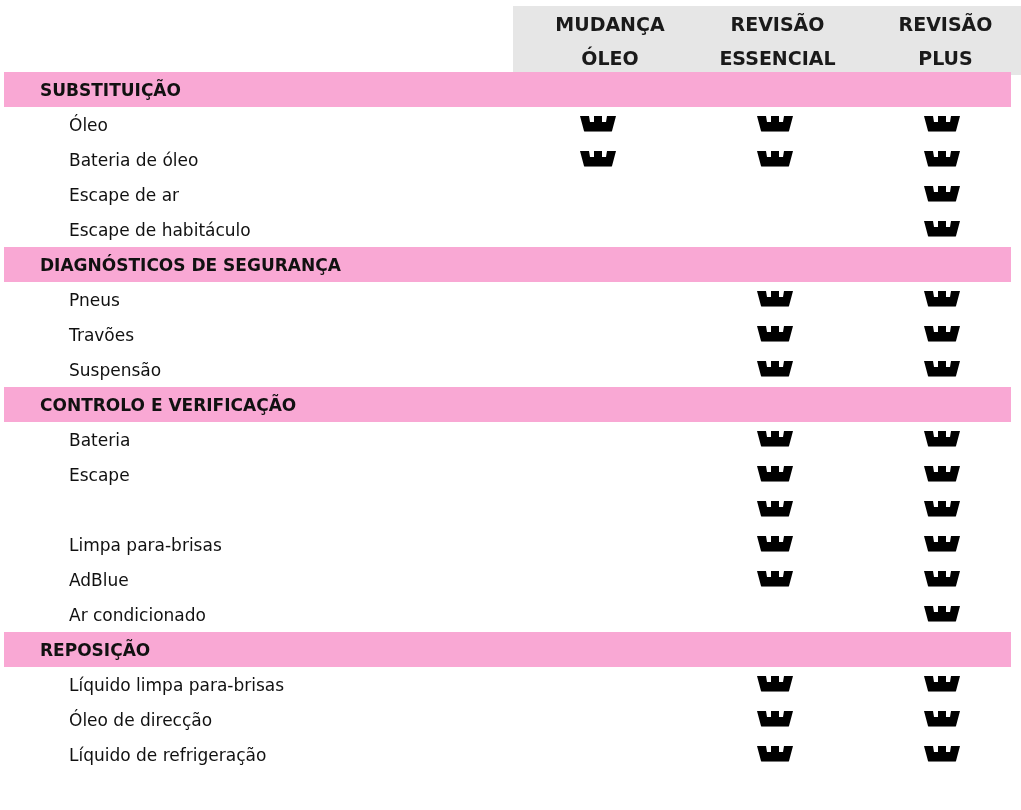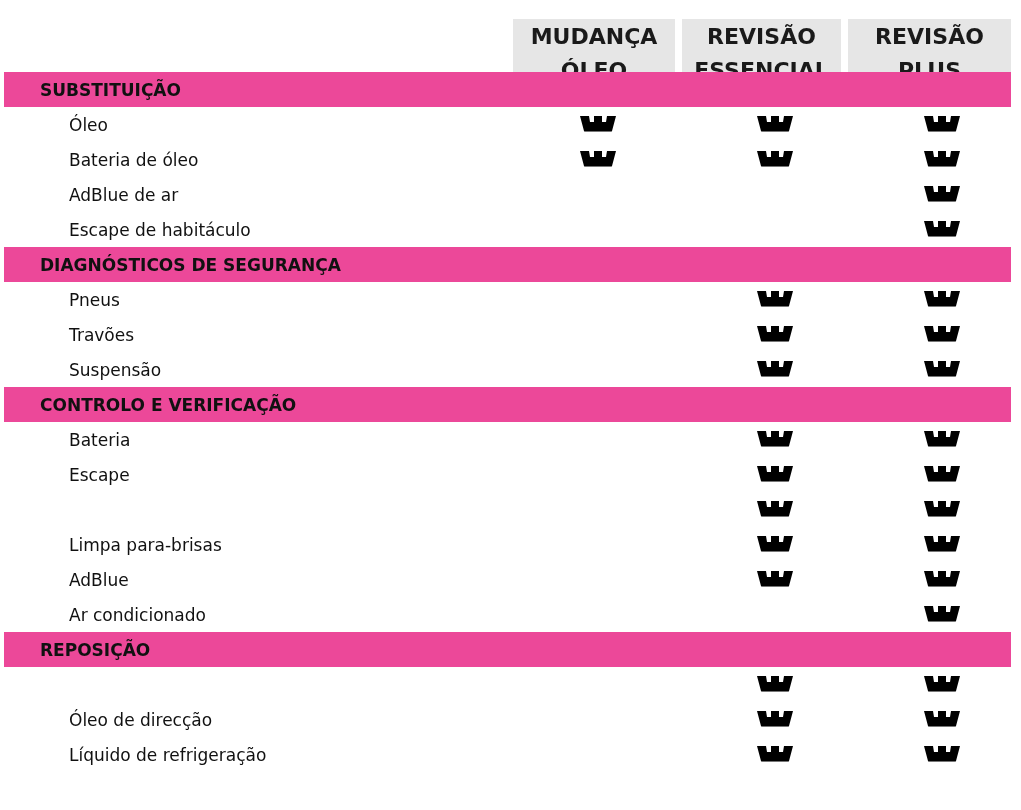--- a/index.html
+++ b/index.html
@@ -3,34 +3,34 @@
   <meta charset="utf-8">
   <style>
     html, body { margin: 0; padding: 0; background: #ffffff; }
     body {
       width: 1021px; height: 810px; position: relative; overflow: hidden;
       font-family: "DejaVu Sans", "Liberation Sans", sans-serif;
       color: #111111;
     }
     .header-row { position: absolute; top: 3px; left: 0; height: 69px; width: 1021px; }
     .col-head {
-      position: absolute; top: 16px; height: 69px;
+      position: absolute; top: 3px; height: 69px;
       background: #e6e6e6;
-      font-weight: bold; font-size: 22px; line-height: 34px;
+      font-weight: bold; font-size: 19px; line-height: 34px;
       text-align: center; color: #1a1a1a;
-      display: flex; flex-direction: column; justify-content: center;
+      display: flex; flex-direction: column; justify-content: center; padding-left: 16px;
     }
     .col-head span { display: block; }
     .c1 { left: 513px; width: 162px; }
     .c2 { left: 682px; width: 159px; }
     .c3 { left: 848px; width: 163px; }
 
     .table { position: absolute; top: 72px; left: 4px; width: 1007px; }
     .section-band {
-      height: 35px; background: #ec4899;
+      height: 35px; background: #f9a8d4;
       font-weight: bold; font-size: 17px; line-height: 37px;
       padding-left: 36px; color: #111;
       box-sizing: border-box;
     }
     .item-row { position: relative; height: 35px; }
     .item-label {
       position: absolute; left: 65px; top: 0;
       font-size: 17px; line-height: 36px; color: #111;
     }
     .check {
@@ -97,21 +97,21 @@
   </svg>
 </span>
       <span class="check k3">
   <svg viewBox="0 0 36 16" xmlns="http://www.w3.org/2000/svg">
     <path d="M0 0 H9 L10 6 H14 V0 H22 V6 H26 L27 0 H36 L32 15 H4 Z" fill="#000"></path>
     <path d="M4 15 H32 L31.6 16 H4.4 Z" fill="#777"></path>
   </svg>
 </span>
     </div>
     <div class="item-row">
-      <span class="item-label">AdBlue de ar</span>
+      <span class="item-label">Escape de ar</span>
       <span class="check k3">
   <svg viewBox="0 0 36 16" xmlns="http://www.w3.org/2000/svg">
     <path d="M0 0 H9 L10 6 H14 V0 H22 V6 H26 L27 0 H36 L32 15 H4 Z" fill="#000"></path>
     <path d="M4 15 H32 L31.6 16 H4.4 Z" fill="#777"></path>
   </svg>
 </span>
     </div>
     <div class="item-row">
       <span class="item-label">Escape de habitáculo</span>
       <span class="check k3">
@@ -246,20 +246,21 @@
       <span class="item-label">Ar condicionado</span>
       <span class="check k3">
   <svg viewBox="0 0 36 16" xmlns="http://www.w3.org/2000/svg">
     <path d="M0 0 H9 L10 6 H14 V0 H22 V6 H26 L27 0 H36 L32 15 H4 Z" fill="#000"></path>
     <path d="M4 15 H32 L31.6 16 H4.4 Z" fill="#777"></path>
   </svg>
 </span>
     </div>
     <div class="section-band">REPOSIÇÃO</div>
     <div class="item-row">
+      <span class="item-label">Líquido limpa para-brisas</span>
       <span class="check k2">
   <svg viewBox="0 0 36 16" xmlns="http://www.w3.org/2000/svg">
     <path d="M0 0 H9 L10 6 H14 V0 H22 V6 H26 L27 0 H36 L32 15 H4 Z" fill="#000"></path>
     <path d="M4 15 H32 L31.6 16 H4.4 Z" fill="#777"></path>
   </svg>
 </span>
       <span class="check k3">
   <svg viewBox="0 0 36 16" xmlns="http://www.w3.org/2000/svg">
     <path d="M0 0 H9 L10 6 H14 V0 H22 V6 H26 L27 0 H36 L32 15 H4 Z" fill="#000"></path>
     <path d="M4 15 H32 L31.6 16 H4.4 Z" fill="#777"></path>

